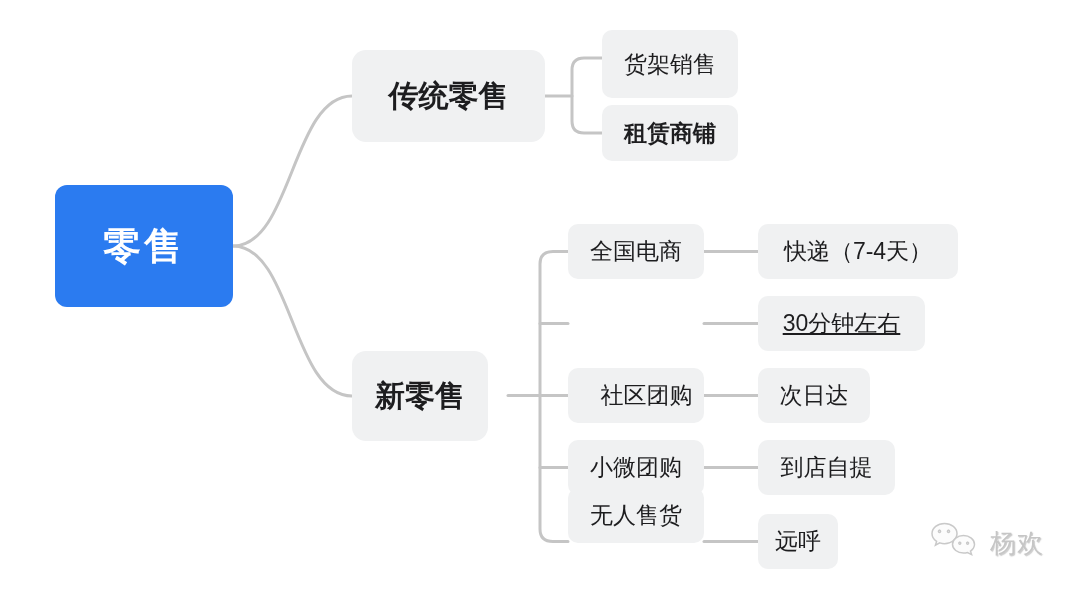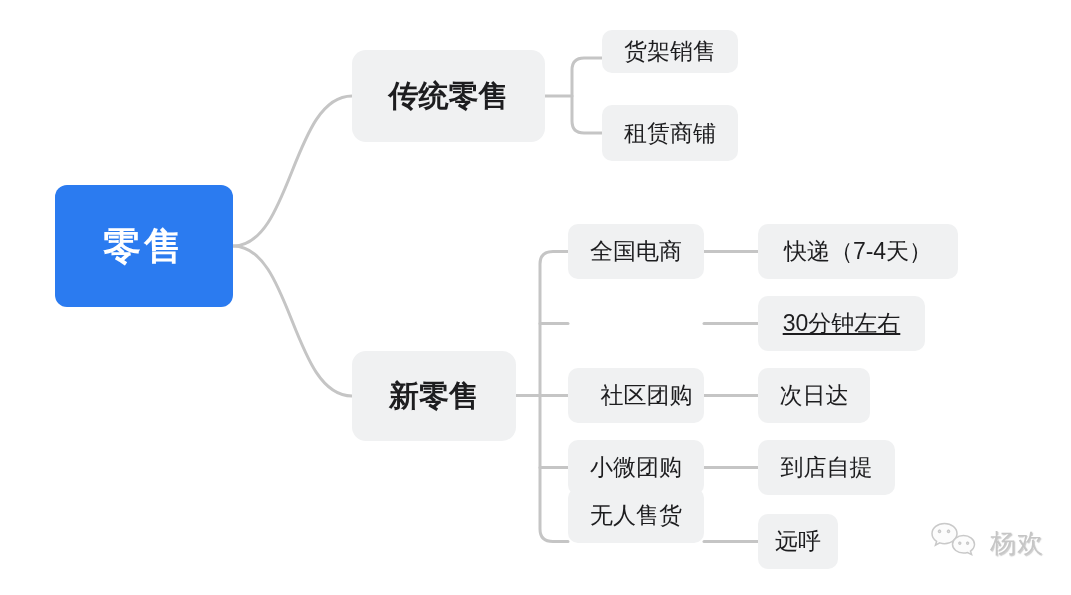--- a/index.html
+++ b/index.html
@@ -99,25 +99,25 @@
     <path d="M 704 323.5 L 758 323.5"></path>
     <path d="M 704 395.5 L 758 395.5"></path>
     <path d="M 704 467.5 L 758 467.5"></path>
     <path d="M 704 541.5 L 758 541.5"></path>
   </svg>
 
   <div class="node root" style="left:55px; top:185px; width:178px; height:122px;">零售</div>
 
   <div class="node section" style="left:352px; top:50px; width:193px; height:92px;">传统零售</div>
 
-  <div class="node" style="left:602px; top:30px; width:136px; height:43px;">货架销售</div>
+  <div class="node" style="left:602px; top:30px; width:136px; height:68px;">货架销售</div>
 
-  <div class="node" style="left:602px; top:105px; width:136px; height:56px;">租赁商铺</div>
+  <div class="node" style="left:602px; top:105px; width:136px; height:56px;font-weight:bold;">租赁商铺</div>
 
-  <div class="node section" style="left:352px; top:351px; width:164px; height:90px;">新零售</div>
+  <div class="node section" style="left:352px; top:351px; width:136px; height:90px;">新零售</div>
 
   <div class="node" style="left:568px; top:224px; width:136px; height:55px;">全国电商</div>
 
 
   <div class="node" style="left:568px; top:368px; width:136px; height:55px;padding-left:21px;">社区团购</div>
 
   <div class="node" style="left:568px; top:440px; width:136px; height:55px;">小微团购</div>
 
   <div class="node" style="left:568px; top:488px; width:136px; height:55px;">无人售货</div>
 

